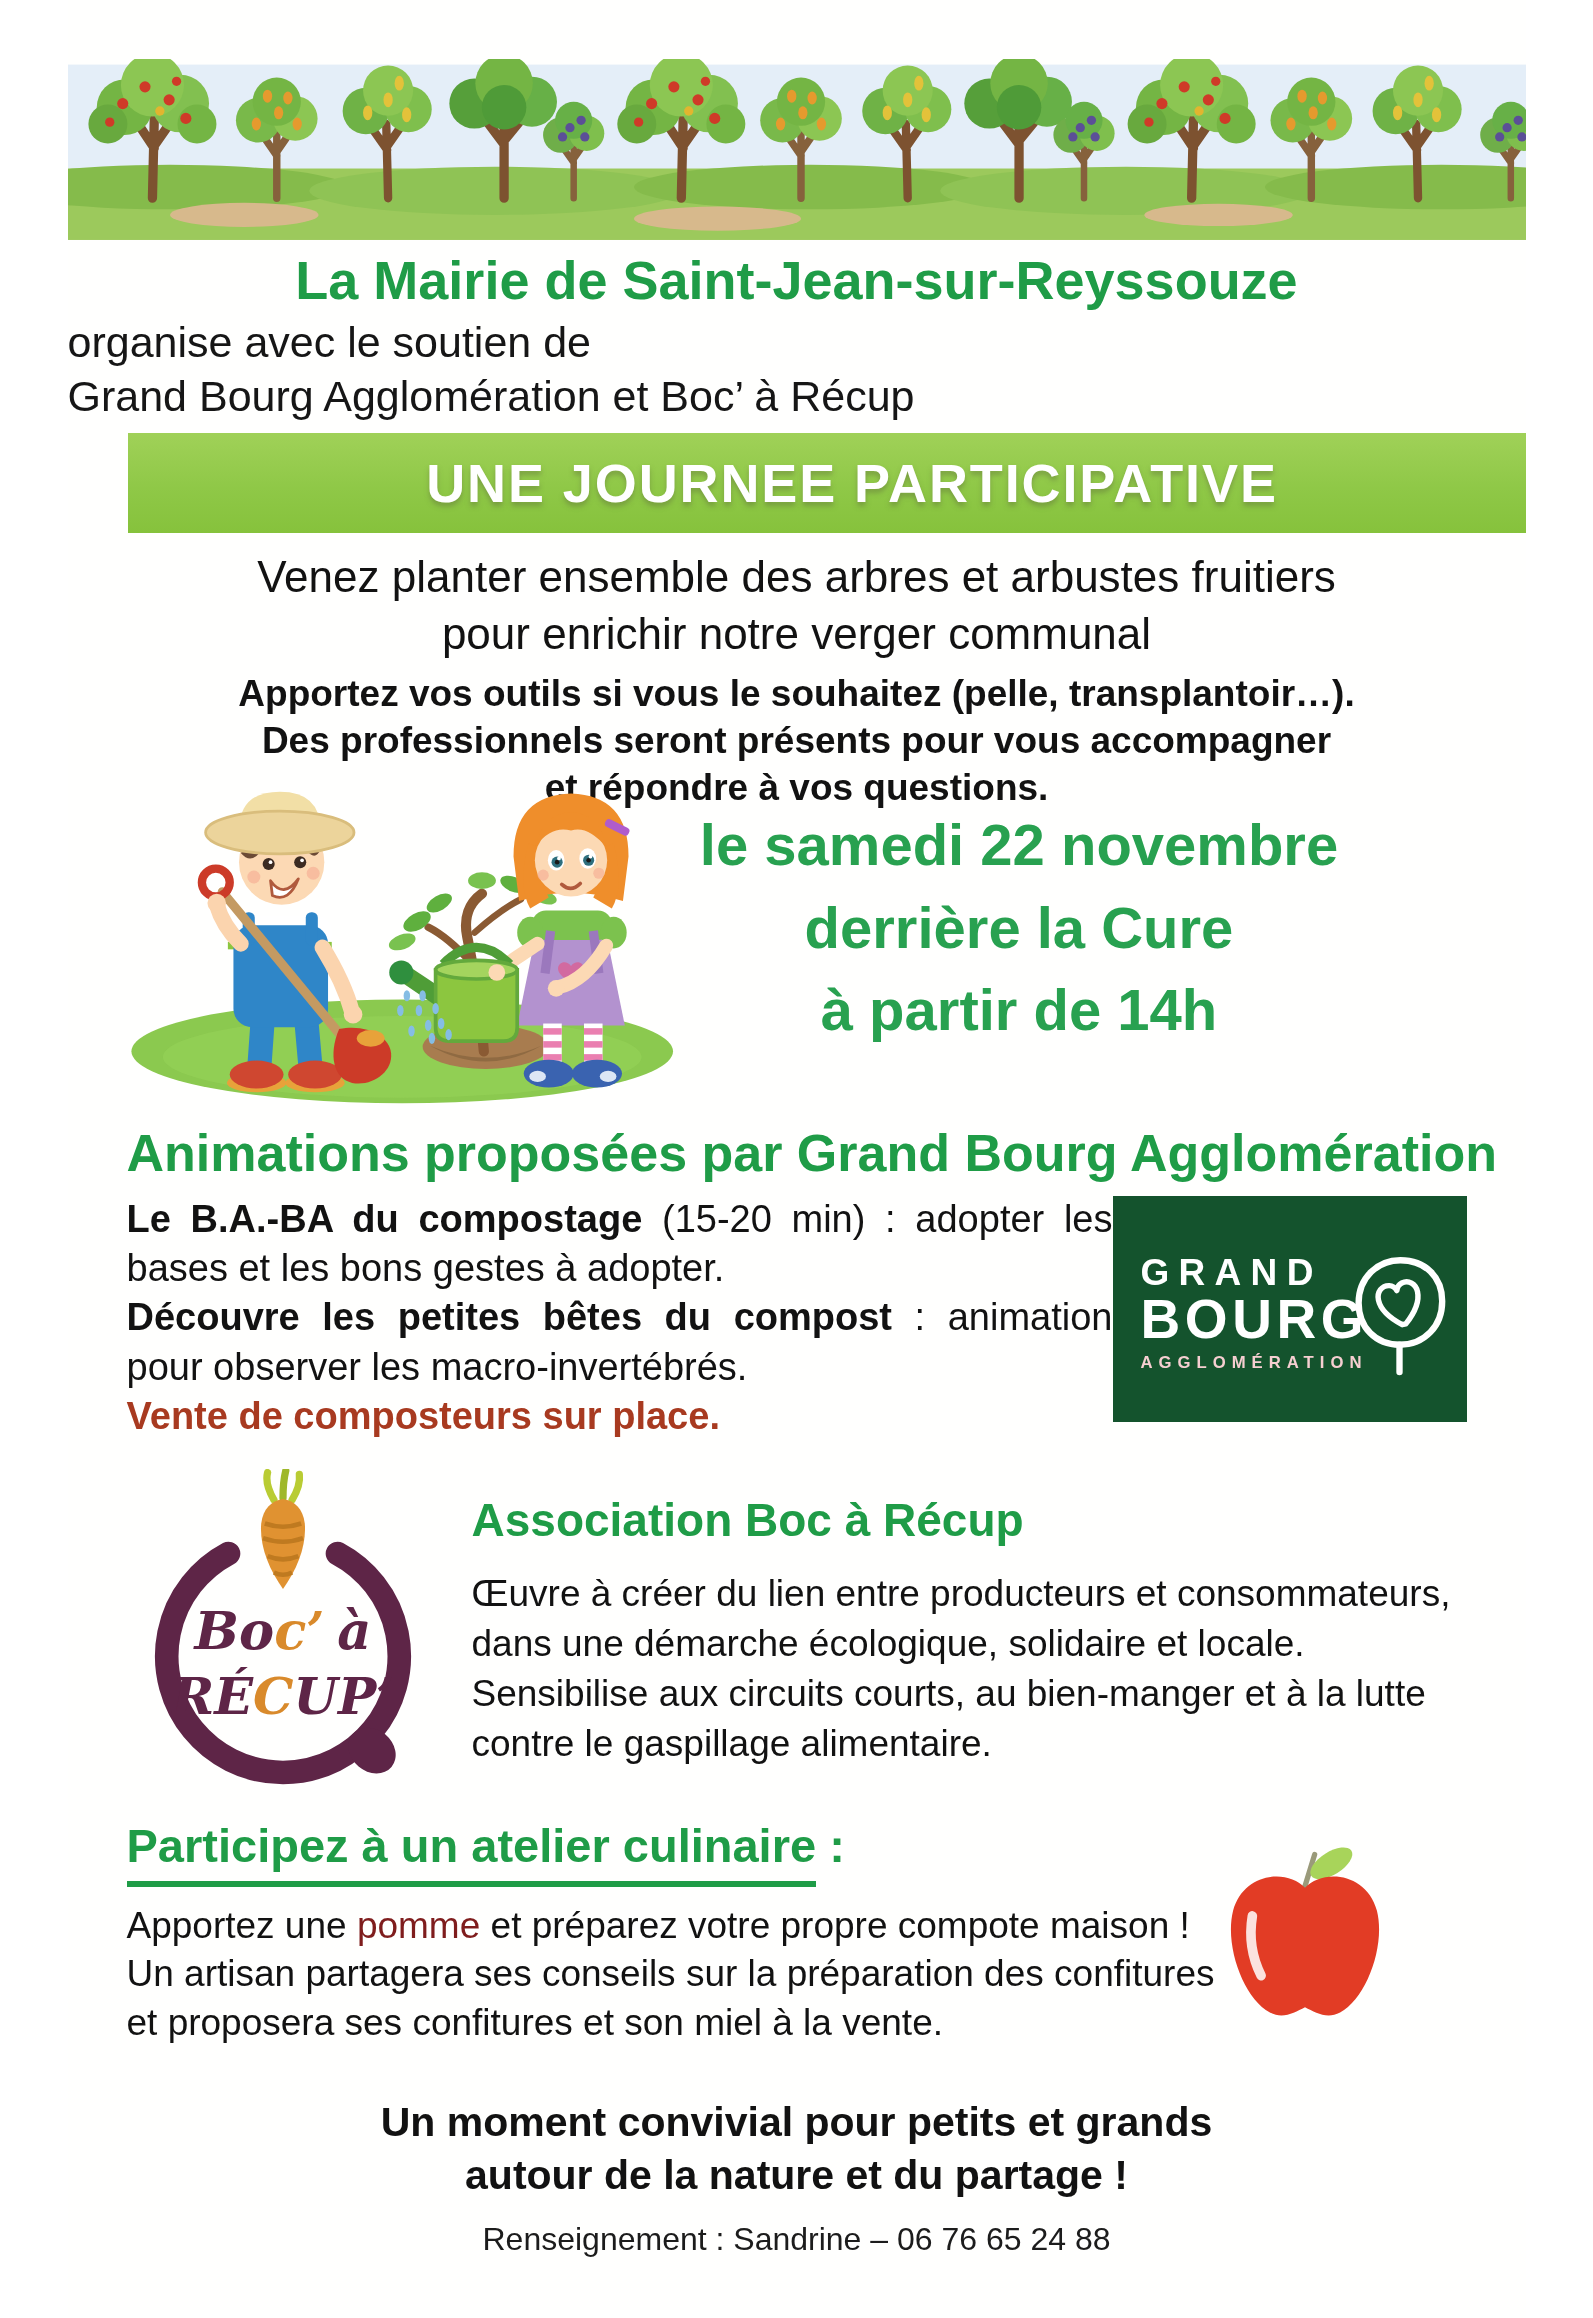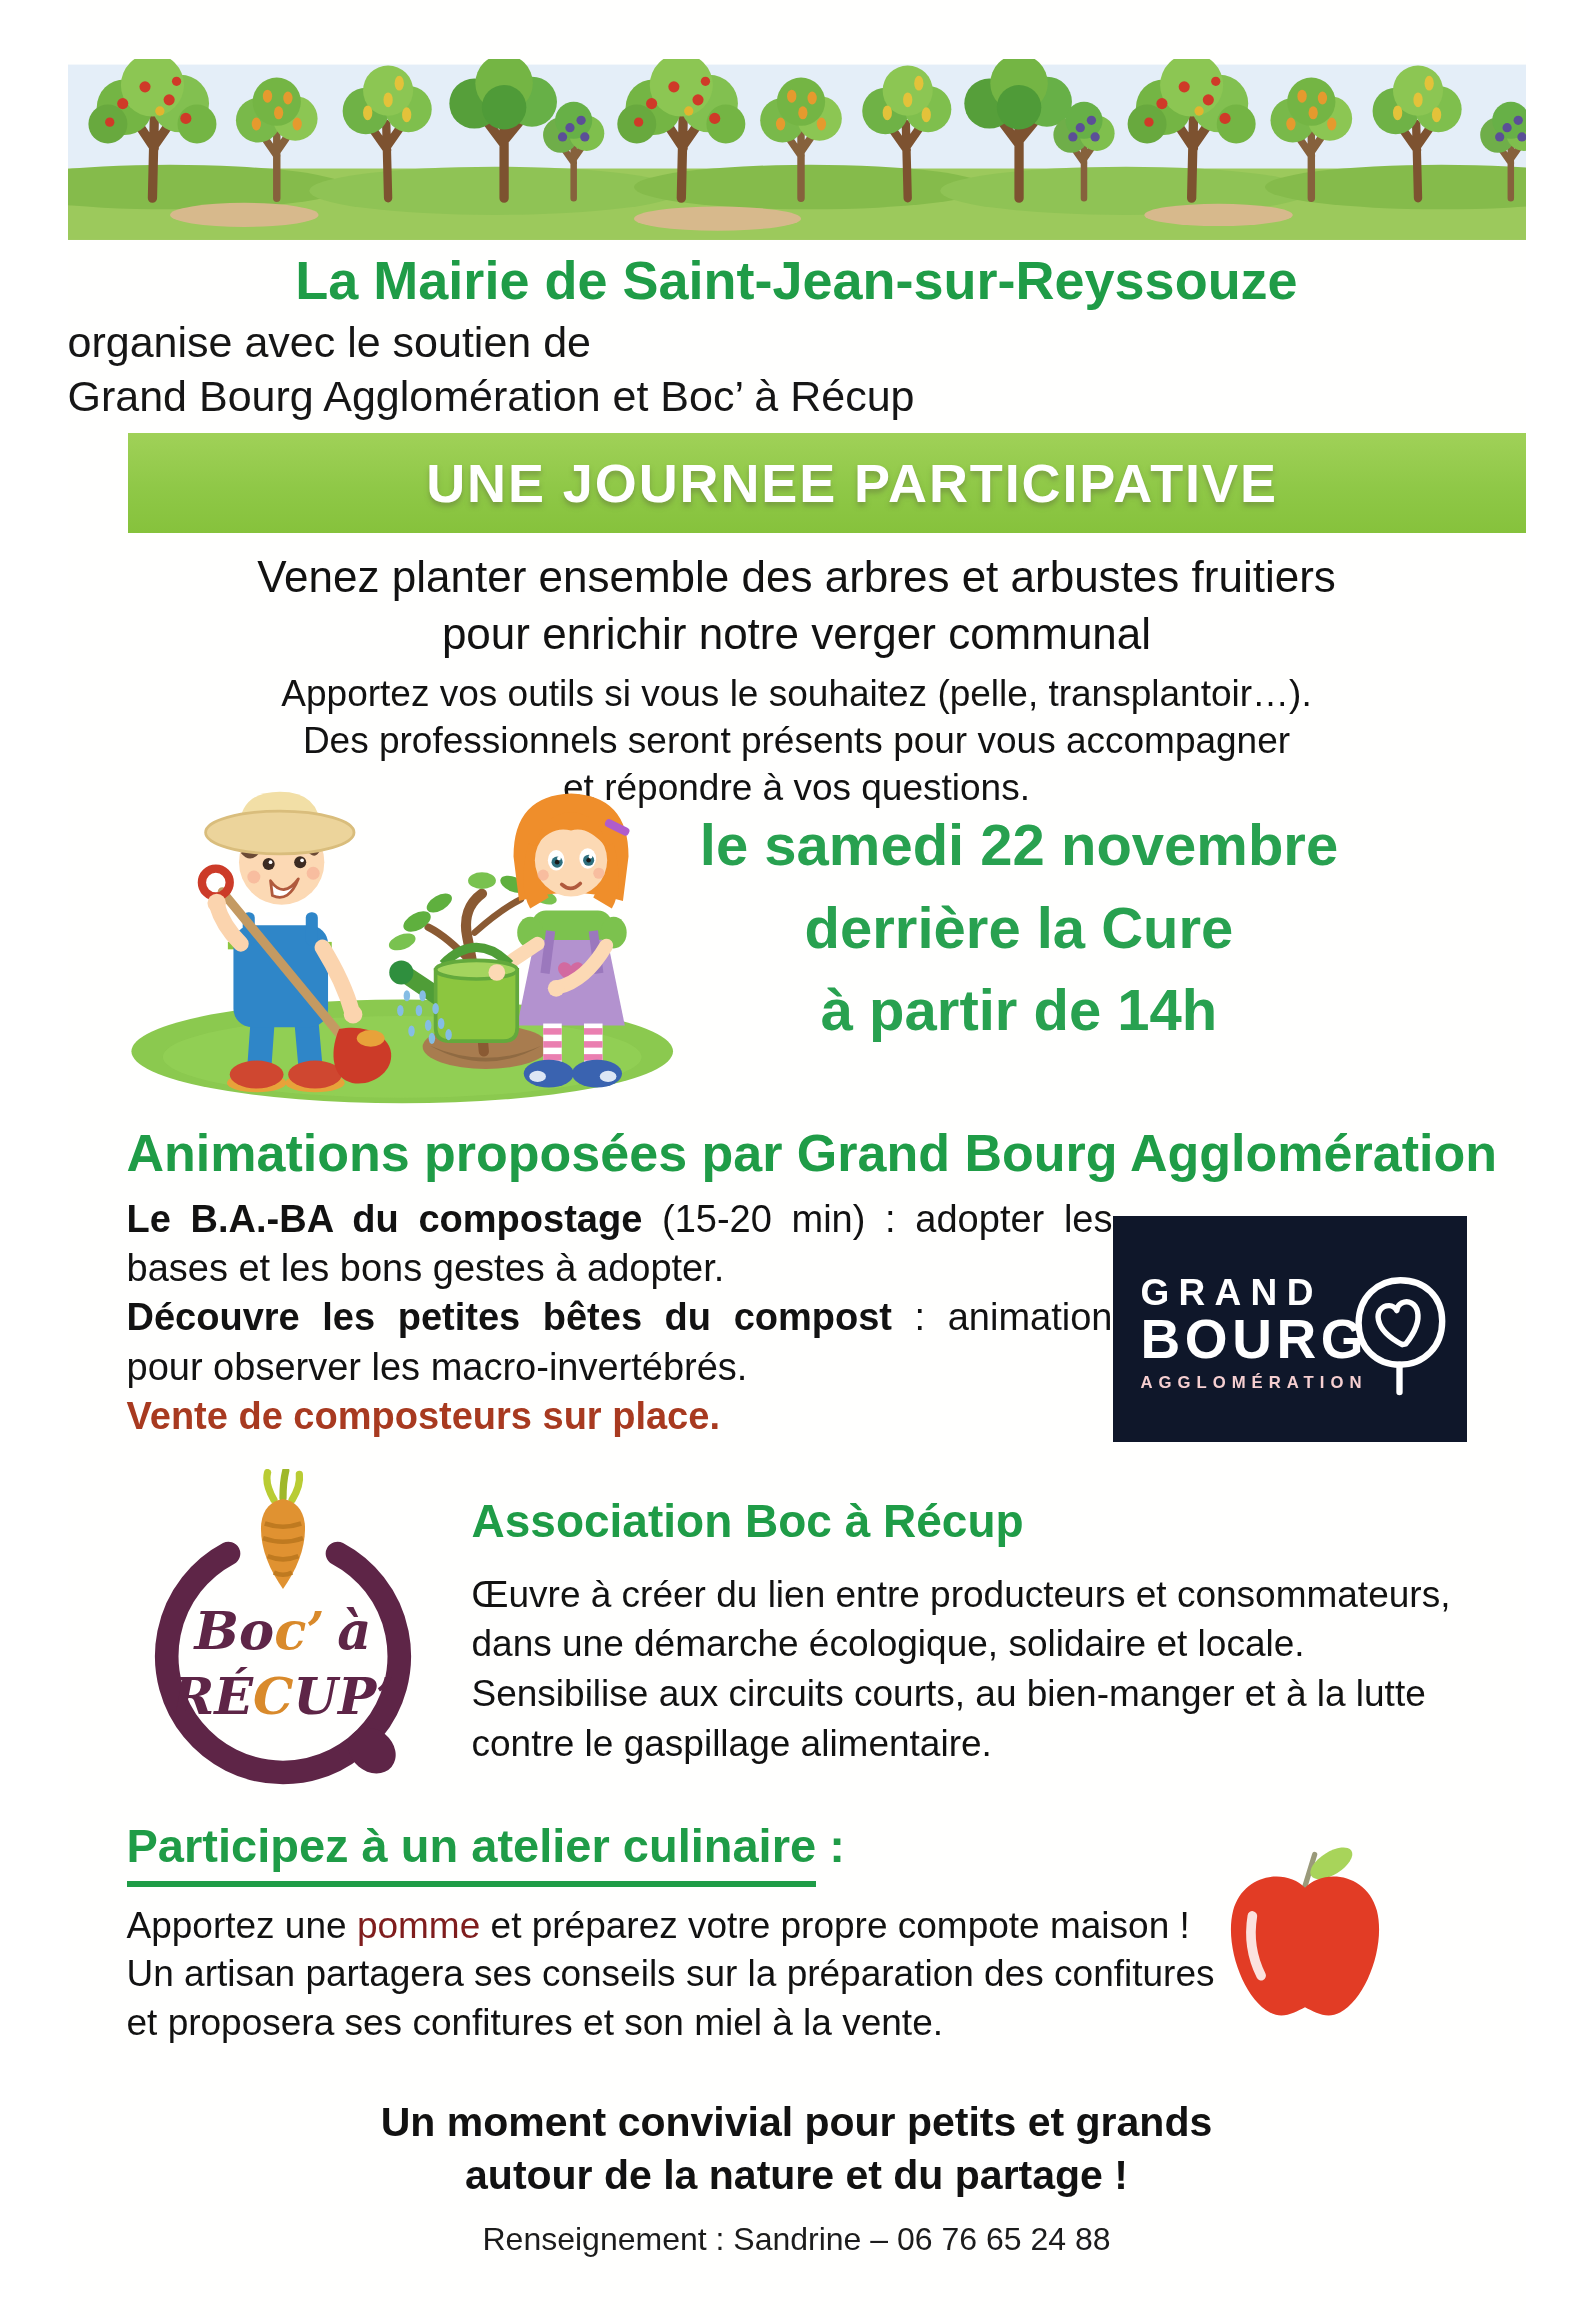--- a/index.html
+++ b/index.html
@@ -16,36 +16,36 @@
     font-weight:bold; color:#1f9c47; }
   .subtitle { margin:3.7px 0 0; font-size:43px; line-height:1.18; color:#161616; }
 
   .banner { margin:11px 0 0 60px; width:1449px; height:100px;
     background:linear-gradient(180deg,#a0d158 0%, #8fc847 55%, #86c23c 100%);
     display:flex; align-items:center; justify-content:center; }
   .banner-text { font-size:54px; font-weight:bold; color:#ffffff; letter-spacing:1.9px;
     text-shadow:0 3.7px 5.6px rgba(100,120,60,.5); }
 
   .lead { margin:15px 0 0; text-align:center; font-size:44px; line-height:1.3; }
-  .notes { margin:7.4px 0 0; text-align:center; font-size:37px; line-height:1.28; }
+  .notes { margin:7.4px 0 0; text-align:center; font-size:37px; line-height:1.28;font-weight:bold; }
 
   .event-row { display:flex; align-items:center; margin:-65px 56px 0 56px; }
   .kids { flex:0 0 auto; }
   .event-date { flex:1; text-align:center; padding-right:130px;
     font-size:58px; font-weight:bold; color:#28a150; line-height:1.42; }
 
   .section-heading { margin:15px 0 0 59px; font-size:52px; line-height:1.15;
     font-weight:bold; color:#1f9c47; }
 
   .compost-row { display:flex; margin:11px 59px 0; }
   .compost-text { width:1099px; font-size:38px; line-height:1.3; }
   .compost-text p { margin:0; text-align:justify; }
   .compost-text .sale { text-align:left; font-weight:bold; color:#a83a20; }
-  .gb-logo { margin-left:auto; margin-top:21px; width:354px; height:226px;
-    background:#0f172a; position:relative; flex:0 0 auto; }
+  .gb-logo { margin-left:auto; margin-top:1px; width:354px; height:226px;
+    background:#14532d; position:relative; flex:0 0 auto; }
   .gb-text { position:absolute; left:28px; top:58px; color:#ffffff; line-height:1; }
   .gb-grand { font-size:37px; font-weight:bold; letter-spacing:9.3px; }
   .gb-bourg { font-size:55px; font-weight:bold; letter-spacing:4.6px; margin-top:1.9px; }
   .gb-agglo { font-size:16.7px; letter-spacing:6px; color:#f6cfd1; margin-top:7.4px;font-weight:bold; }
   .gb-tree { position:absolute; right:13px; top:39px; }
 
   .assoc-row { display:flex; align-items:flex-start; margin:24px 59px 0; }
   .boc-logo { flex:0 0 auto; margin-top:3.7px; }
   .assoc-content { margin-left:33px; }
   .assoc-heading { margin:28px 0 0; font-size:46px; font-weight:bold; color:#1f9c47; }

